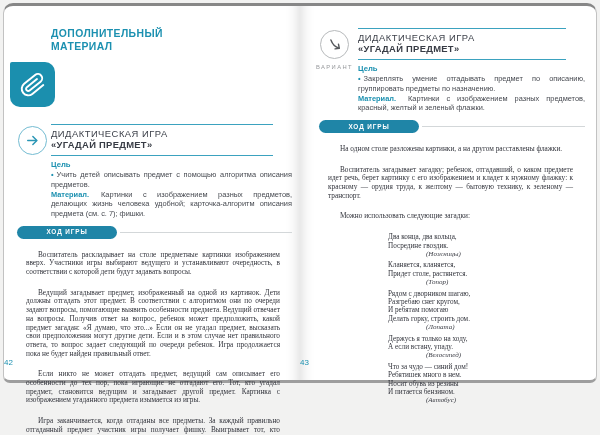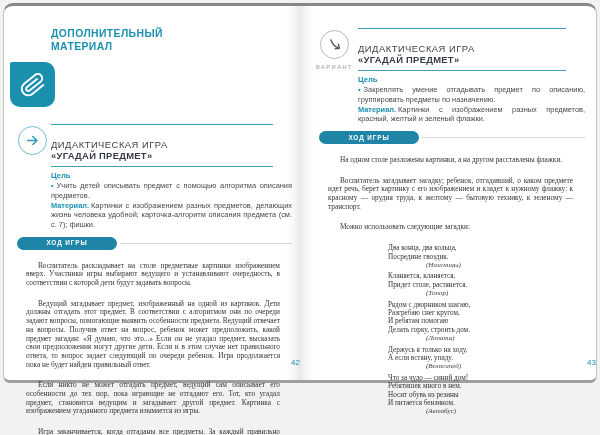--- a/index.html
+++ b/index.html
@@ -34,51 +34,51 @@
     display:flex;align-items:center;justify-content:center;}
   .icon-circle.teal{border:1.6px solid #74bcd2;}
   .icon-circle.grey{border:1.6px solid #b7babc;}
   .variant-label{margin-top:5px;font-family:"Liberation Sans",sans-serif;font-size:5.8px;
     letter-spacing:1.4px;color:#97999c;}
 
   .game-body{margin-left:37px;}
   .game-body-right{margin-left:42px;}
 
   .game-head{border-top:1.4px solid #3ba2bf;border-bottom:1.4px solid #3ba2bf;
-    padding:15px 0 5px;margin-right:19px;}
+    padding:4px 0 5px;margin-right:19px;}
   .game-title1{font-family:"Liberation Sans",sans-serif;font-size:9.4px;line-height:10.6px;
     color:#3e424b;letter-spacing:.5px;font-weight:400;}
   .game-title2{font-family:"Liberation Sans",sans-serif;font-size:9.4px;line-height:10.6px;
     color:#383c45;letter-spacing:.3px;font-weight:700;}
 
   .goal-label{margin-top:4px;font-family:"Liberation Sans",sans-serif;font-weight:700;
     font-size:7.7px;line-height:10px;color:#1b90b0;}
   .intro-p{font-family:"Liberation Sans",sans-serif;font-size:7.4px;line-height:9.7px;
     color:#45484f;text-align:justify;margin:0;}
   .bullet{color:#1b90b0;font-weight:700;margin-right:3px;}
-  .material-label{color:#1b90b0;font-weight:700;margin-right:2px;}
+  .material-label{color:#1b90b0;font-weight:700;margin-right:12px;}
 
   .process-row{display:flex;align-items:center;margin:7px 0 0 3px;}
   .process-badge{background:#1f85a7;color:#fff;font-family:"Liberation Sans",sans-serif;
     font-weight:700;font-size:6.4px;letter-spacing:.9px;line-height:1;
     padding:3.5px 0 3px;width:100px;text-align:center;border-radius:7px;flex:none;}
   .process-rule{flex:1;height:1px;background:#d3d7d9;margin-left:3px;}
 
   .body-text{margin-top:6px;}
   .body-text p{margin:12px;font-family:"Liberation Serif",serif;font-size:7.3px;line-height:8.7px;
     color:#31333b;text-align:justify;text-indent:12px;}
 
   .riddles{margin:5px 0 0 72px;}
   .riddle{margin-bottom:3px;}
   .riddle-lines{font-family:"Liberation Serif",serif;font-size:7.2px;line-height:8.4px;
     color:#31333b;white-space:pre-line;}
   .riddle-answer{font-family:"Liberation Serif",serif;font-style:italic;font-size:7px;
     line-height:8.4px;color:#3a3c44;margin-left:38px;}
 
-  .page-number{position:absolute;bottom:13px;left:14px;right:0;text-align:right;
+  .page-number{position:absolute;bottom:13px;left:0;right:0;text-align:left;
     font-family:"Liberation Sans",sans-serif;font-size:8px;color:#1b90b0;}
 </style>
 </head>
 <body>
 
 <div class="spread">
 
   <div class="page page-left">
 
     <div class="chapter-title">

